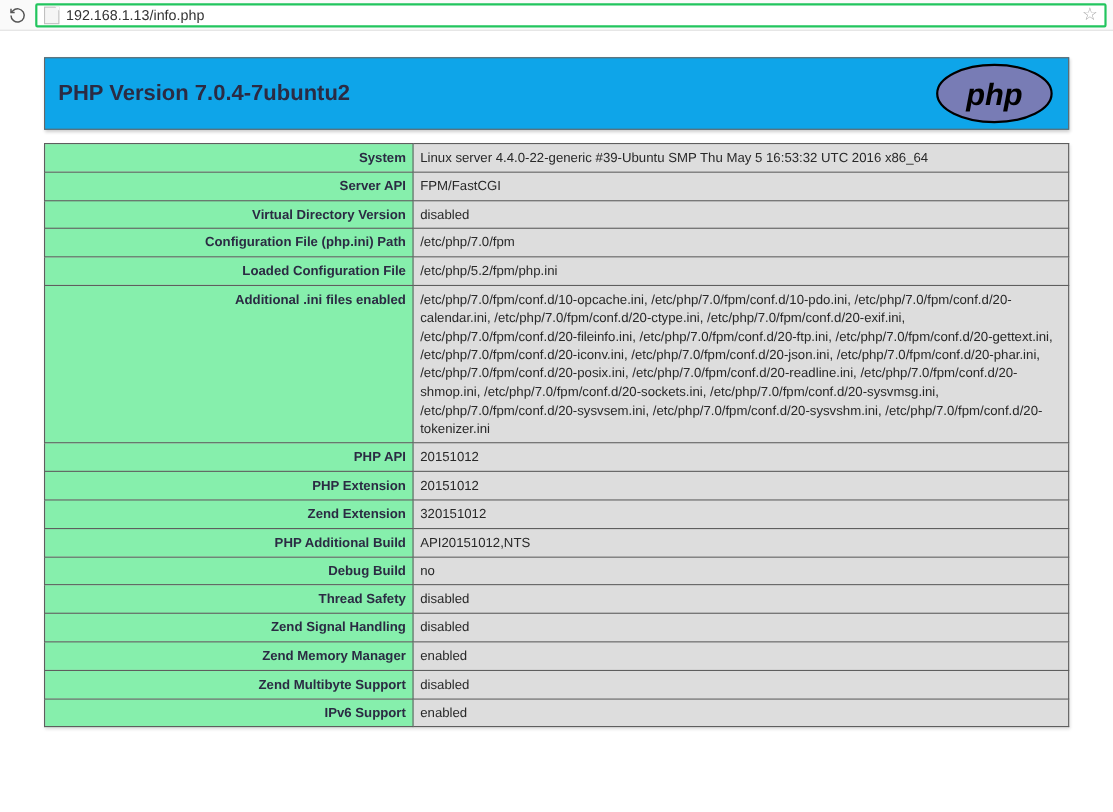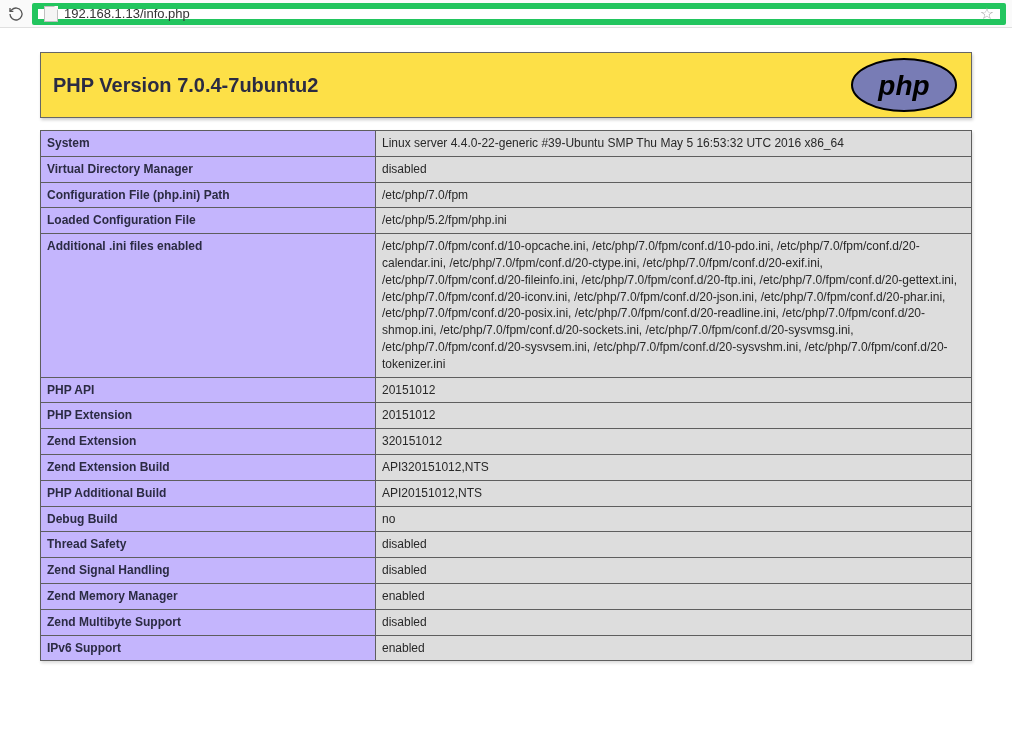--- a/index.html
+++ b/index.html
@@ -26,21 +26,21 @@
       width: 20px;
       height: 20px;
       cursor: pointer;
       color: #555;
     }
     .url-bar {
       flex: 1;
       display: flex;
       align-items: center;
       height: 22px;
-      border: 6px solid #22c55e;
+      border: 2px solid #22c55e;
       border-radius: 2px;
       background: #fff;
       padding: 0 6px;
       gap: 6px;
     }
     .url-bar .page-icon {
       width: 14px;
       height: 16px;
       border: 1px solid #c0c0c0;
       background: #f5f5f5;
@@ -62,21 +62,21 @@
     .star {
       color: #a5a5a5;
       font-size: 16px;
       line-height: 1;
     }
     .content {
       padding: 24px 40px;
     }
     .header-box {
       border: 1px solid #666;
-      background: #fde047;
+      background: #0ea5e9;
       height: 66px;
       display: flex;
       align-items: center;
       justify-content: space-between;
       padding: 0 12px;
       box-shadow: 1px 2px 3px rgba(0,0,0,0.2);
       margin-bottom: 12px;
     }
     .header-box h1 {
       font-size: 20px;
@@ -92,24 +92,25 @@
       box-shadow: 1px 2px 3px rgba(0,0,0,0.15);
     }
     td {
       border: 1px solid #5e5e5e;
       padding: 4px 6px;
       font-size: 12px;
       vertical-align: top;
       line-height: 1.4;
     }
     td.e {
-      background: #c4b5fd;
+      background: #86efac;
       font-weight: bold;
       width: 335px;
       color: #2b2b43;
+      text-align: right;
     }
     td.v {
       background: #dddddd;
       word-break: break-word;
       color: #282828;
     }
   </style>
 </head>
 <body>
 
@@ -137,21 +138,25 @@
     </svg>
   </div>
 
   <table>
     <tbody id="info-body">
         <tr>
           <td class="e">System</td>
           <td class="v">Linux server 4.4.0-22-generic #39-Ubuntu SMP Thu May 5 16:53:32 UTC 2016 x86_64</td>
         </tr>
         <tr>
-          <td class="e">Virtual Directory Manager</td>
+          <td class="e">Server API</td>
+          <td class="v">FPM/FastCGI</td>
+        </tr>
+        <tr>
+          <td class="e">Virtual Directory Version</td>
           <td class="v">disabled</td>
         </tr>
         <tr>
           <td class="e">Configuration File (php.ini) Path</td>
           <td class="v">/etc/php/7.0/fpm</td>
         </tr>
         <tr>
           <td class="e">Loaded Configuration File</td>
           <td class="v">/etc/php/5.2/fpm/php.ini</td>
         </tr>
@@ -165,24 +170,20 @@
         </tr>
         <tr>
           <td class="e">PHP Extension</td>
           <td class="v">20151012</td>
         </tr>
         <tr>
           <td class="e">Zend Extension</td>
           <td class="v">320151012</td>
         </tr>
         <tr>
-          <td class="e">Zend Extension Build</td>
-          <td class="v">API320151012,NTS</td>
-        </tr>
-        <tr>
           <td class="e">PHP Additional Build</td>
           <td class="v">API20151012,NTS</td>
         </tr>
         <tr>
           <td class="e">Debug Build</td>
           <td class="v">no</td>
         </tr>
         <tr>
           <td class="e">Thread Safety</td>
           <td class="v">disabled</td>

